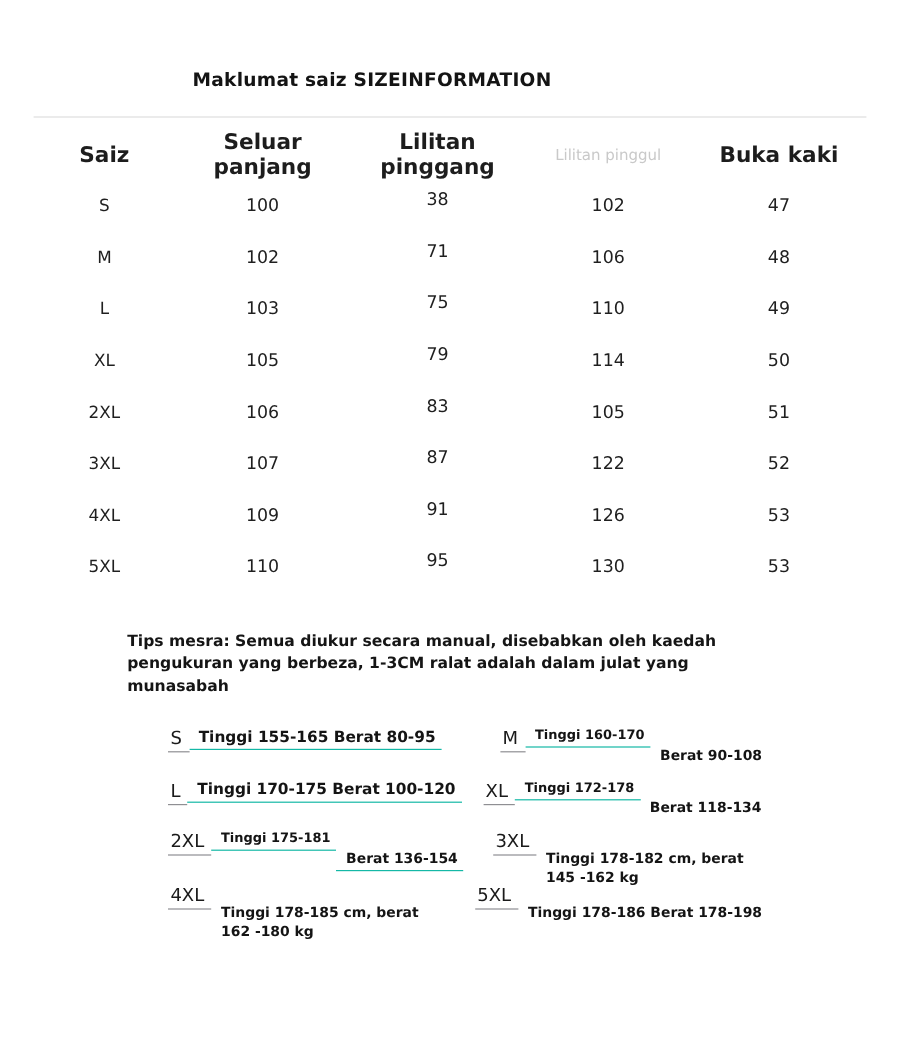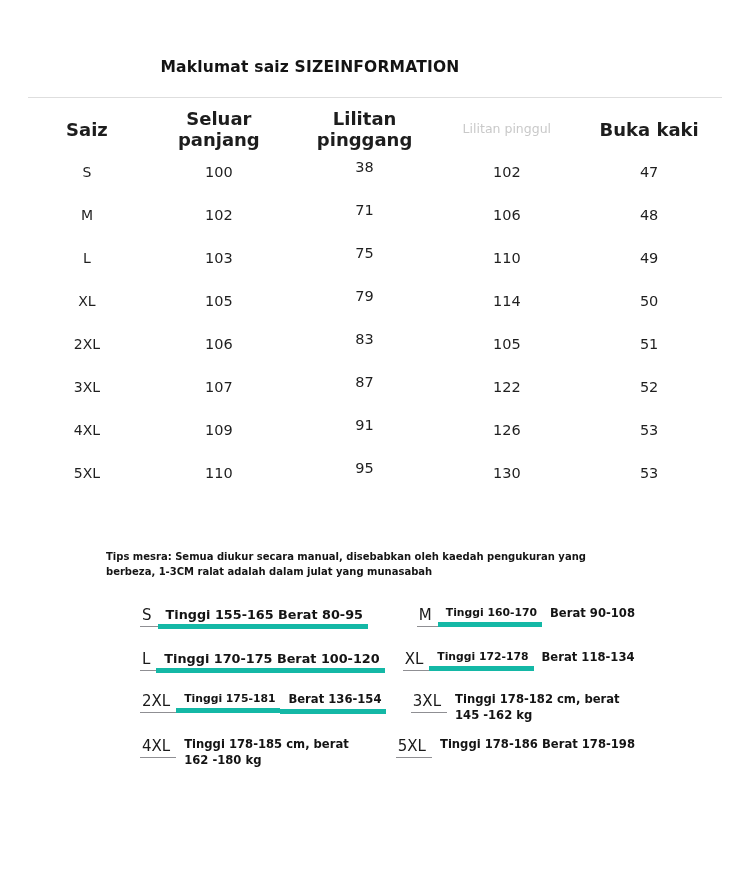--- a/index.html
+++ b/index.html
@@ -85,24 +85,24 @@
     position: relative;
     top: -5px;
   }
   .size-table tbody td.sizecell {
     font-size: 14px;
   }
 
   
   .tips {
     position: absolute;
-    top: 550px;
+    top: 526px;
     left: 106px;
     width: 530px;
-    font-size: 10px;
+    font-size: 13px;
     font-weight: bold;
     line-height: 1.45;
     color: #151515;
   }
 
   
   .reco {
     position: absolute;
     left: 140px;
     width: 500px;
@@ -121,36 +121,36 @@
     font-weight: normal;
     color: #1a1a1a;
     border-bottom: 1px solid #8f8f93;
     padding: 0 6px 1px 2px;
     white-space: nowrap;
     line-height: 1.25;
   }
   .reco-seg {
     font-weight: bold;
     color: #141414;
-    border-bottom: 5px solid #14b8a6;
+    border-bottom: 1px solid #14b8a6;
     padding: 0 5px 1px 8px;
     white-space: nowrap;
     line-height: 1.35;
   }
   .reco-seg.plain {
     border-bottom: none;
   }
   .reco-seg.wrap {
     white-space: normal;
     border-bottom: none;
     padding-left: 8px;
   }
   .fs-big   { font-size: 12.8px; }
   .fs-small { font-size: 10.8px; }
-  .fs-mid   { font-size: 11.6px; }
+  .fs-mid   { font-size: 11.6px; margin-top: 16px; }
 
   .row-1 { top: 606px; }
   .row-2 { top: 650px; }
   .row-3 { top: 692px; }
   .row-4 { top: 737px; }
 
   .gap-s  { width: 34px; }
   .gap-m  { width: 18px; }
   .gap-l  { width: 50px; }
 </style>

